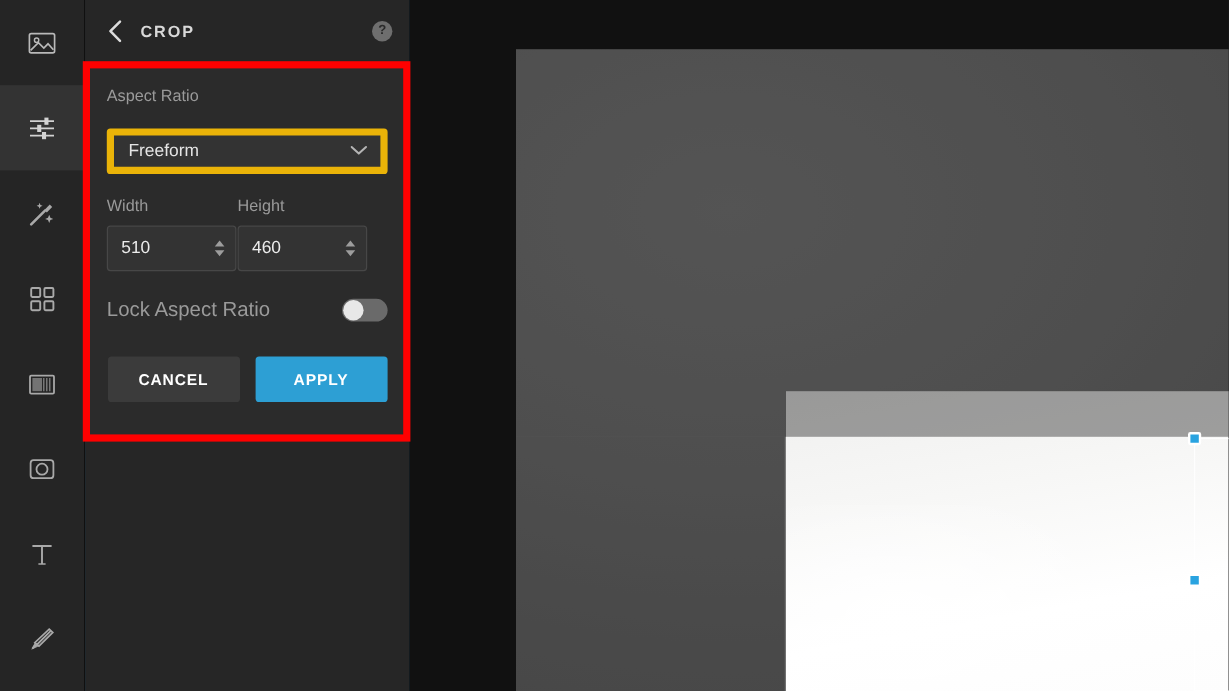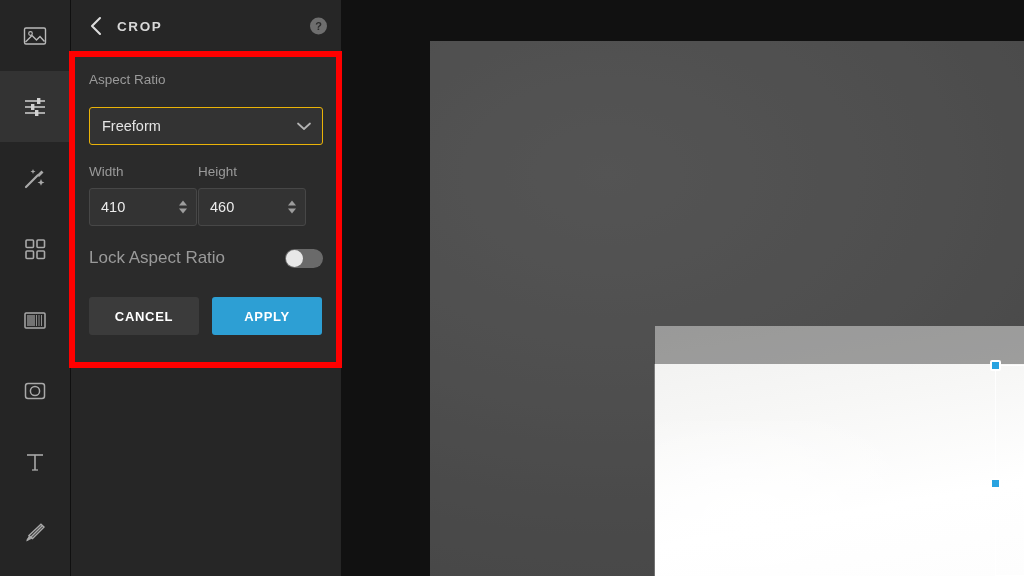--- a/index.html
+++ b/index.html
@@ -53,21 +53,21 @@
     position:absolute; left:0; top:52px; width:270px; height:315px;
     background:#2b2b2b; padding:20px 18px 0 18px;
   }
 
   .field-label {
     color:#9a9a9a; font-size:13.5px; margin-bottom:9px; display:block;
   }
 
   .select-box {
     position:relative; width:234px; height:38px;
-    background:#333333; border:1px solid #eab308; border-radius:3px;
+    background:#333333; border:6px solid #eab308; border-radius:3px;
     display:flex; align-items:center; padding:0 12px;
     cursor:pointer;
     margin-top:20px;
   }
   .select-box .sel-val { color:#e4e4e4; font-size:14.5px; }
   .select-box .chev {
     position:absolute; right:11px; top:50%; transform:translateY(-50%);
   }
 
   .dims-row { display:flex; gap:1px; margin-top:19px; }
@@ -94,21 +94,21 @@
   .lock-label { color:#9a9a9a; font-size:17px; }
   .switch {
     position:relative; width:38px; height:19px;
     background:#6a6a6a; border-radius:10px; cursor:pointer;
   }
   .switch .knob {
     position:absolute; left:1px; top:1px;
     width:17px; height:17px; border-radius:50%; background:#e8e8e8;
   }
 
-  .btn-row { display:flex; gap:13px; margin-top:29px; }
+  .btn-row { display:flex; gap:13px; margin-top:29px;justify-content:center; }
   .btn {
     width:110px; height:38px; border-radius:3px; border:none;
     font-size:13px; font-weight:bold; letter-spacing:0.7px;
     color:#ffffff; cursor:pointer;
     font-family:"Liberation Sans", sans-serif;
   }
   .btn-cancel { background:#3b3b3b; }
   .btn-apply  { background:#2d9fd4; }
 
   
@@ -260,21 +260,21 @@
           <svg width="14" height="9" viewBox="0 0 14 9" fill="none">
             <path d="M1 1.5 L7 7 L13 1.5" stroke="#b4b4b4" stroke-width="1.7" fill="none" stroke-linecap="round" stroke-linejoin="round"></path>
           </svg>
         </span>
       </div>
 
       <div class="dims-row">
         <div class="dim-col">
           <label class="field-label">Width</label>
           <div class="num-box">
-            <span class="num-val">410</span>
+            <span class="num-val">510</span>
             <span class="spinner">
               <span class="sp-up"></span>
               <span class="sp-dn"></span>
             </span>
           </div>
         </div>
         <div class="dim-col">
           <label class="field-label">Height</label>
           <div class="num-box">
             <span class="num-val">460</span>

